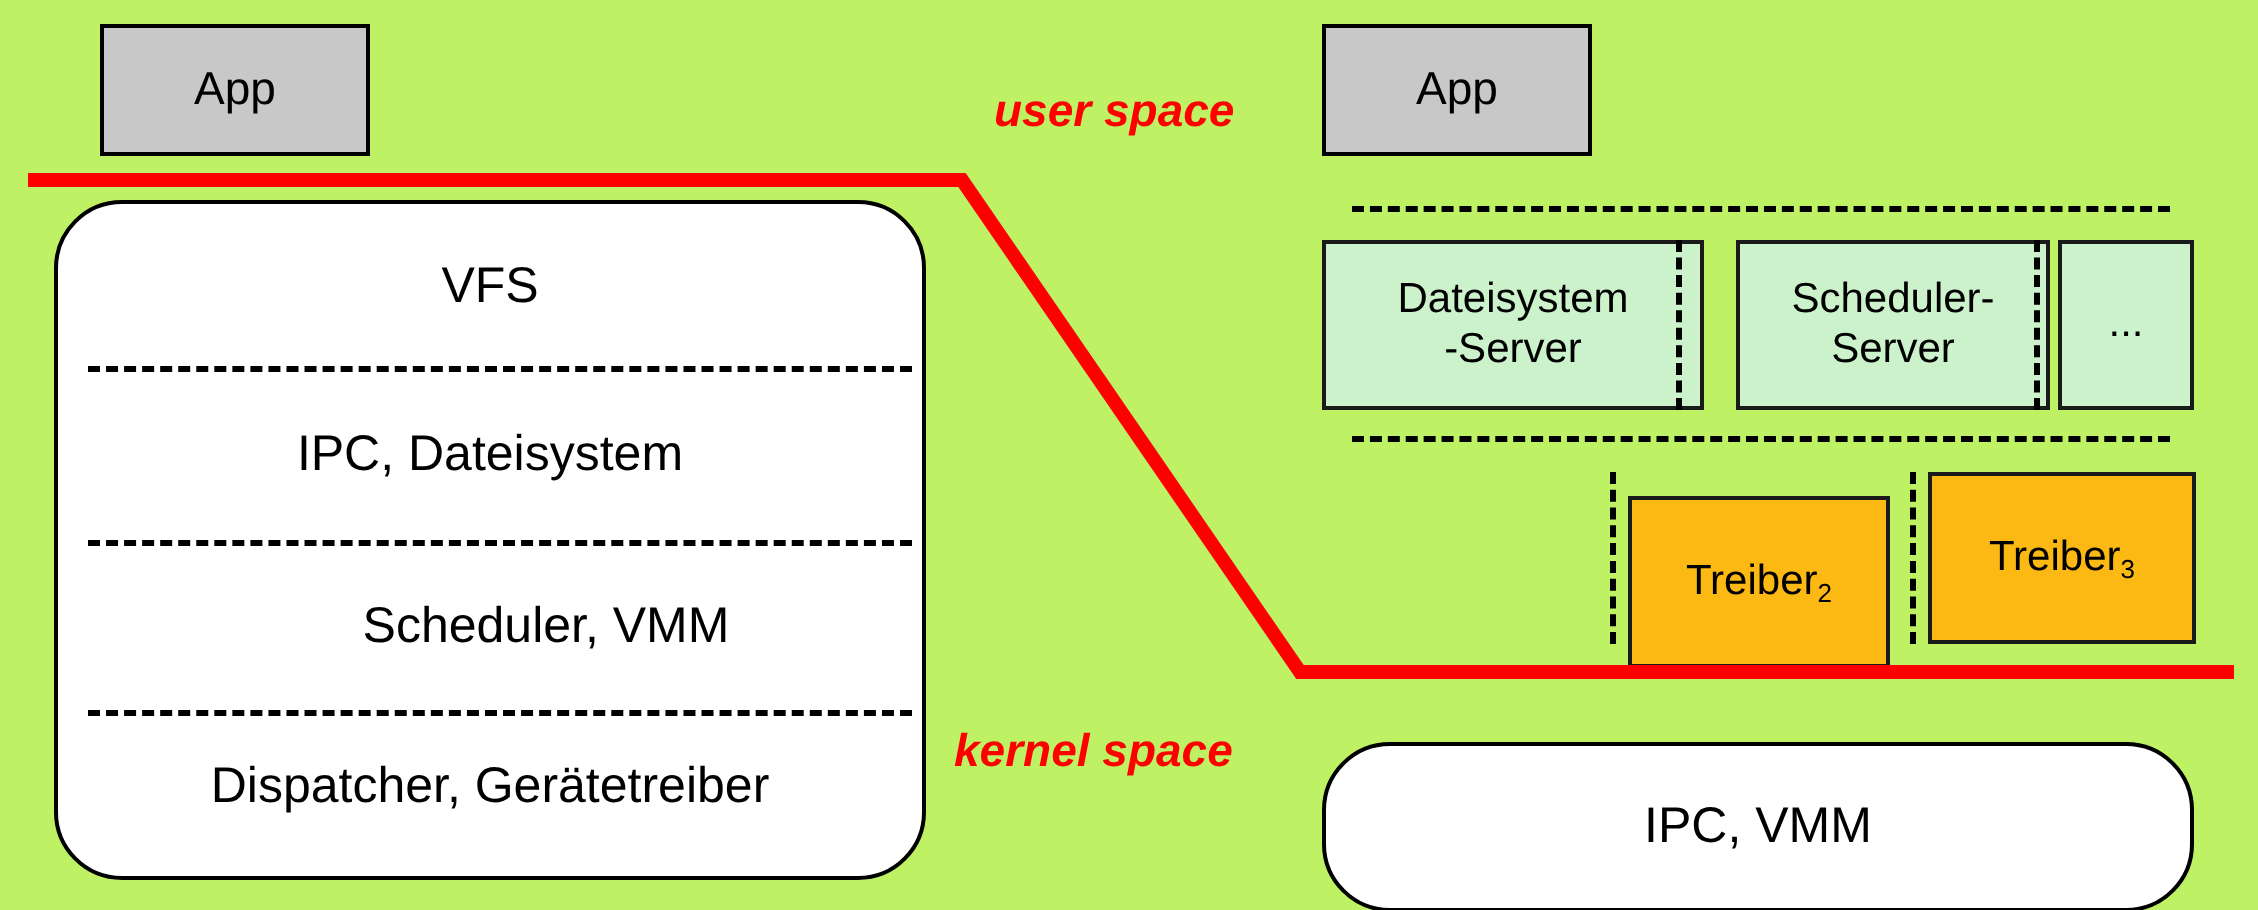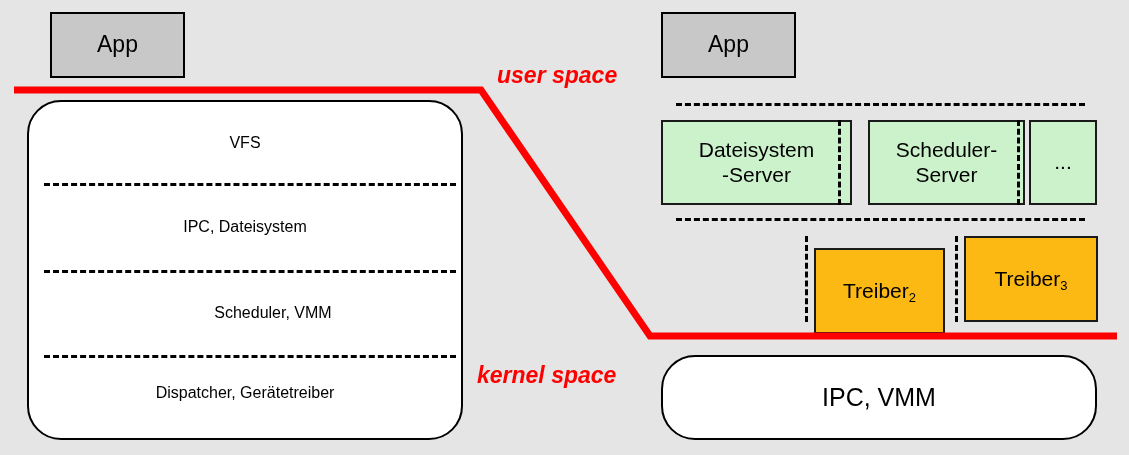--- a/index.html
+++ b/index.html
@@ -7,21 +7,21 @@
     padding: 0;
     background: #ffffff;
   }
   body {
     font-family: "Liberation Sans", sans-serif;
   }
   #canvas {
     position: relative;
     width: 1129px;
     height: 455px;
-    background: #e5e5e5;
+    background: #bef264;
     overflow: hidden;
   }
   .box {
     position: absolute;
     box-sizing: border-box;
     display: flex;
     align-items: center;
     justify-content: center;
     text-align: center;
     color: #000000;
@@ -46,21 +46,21 @@
     background: #fcb813;
     border: 2px solid #1a1a1a;
     font-size: 21px;
   }
   .layer-label {
     position: absolute;
     display: flex;
     align-items: center;
     justify-content: center;
     text-align: center;
-    font-size: 16px;
+    font-size: 25px;
     color: #000000;
   }
   .hdash {
     position: absolute;
     border-top: 3px dashed #000000;
     height: 0;
   }
   .vdash {
     position: absolute;
     border-left: 3px dashed #000000;
@@ -147,24 +147,24 @@
 
   <div class="vdash" style="left:805px; top:236px; height:86px;"></div>
   <div class="box orange-box" style="left:814px; top:236px; width:131px; height:86px;margin-top:12px;">
     <span><span>Treiber</span><sub>2</sub></span>
   </div>
   <div class="vdash" style="left:955px; top:236px; height:86px;"></div>
   <div class="box orange-box" style="left:964px; top:236px; width:134px; height:86px;">
     <span><span>Treiber</span><sub>3</sub></span>
   </div>
 
-  <div class="box kernel-rounded" style="left:661px; top:355px; width:436px; height:85px; font-size:25px;">
+  <div class="box kernel-rounded" style="left:661px; top:371px; width:436px; height:85px; font-size:25px;">
     <span>IPC, VMM</span>
   </div>
 
   <svg class="redline-svg" viewBox="0 0 1129 455">
     <polyline points="14,90 481,90 650,336 1117,336" fill="none" stroke="#ff0000" stroke-width="7" stroke-linejoin="miter" stroke-linecap="butt"></polyline>
   </svg>
 
-  <div class="space-label" style="left:497px; top:42px;margin-top:20px;">user space</div>
+  <div class="space-label" style="left:497px; top:42px;">user space</div>
   <div class="space-label" style="left:477px; top:362px;">kernel space</div>
 
 </div>
 
 </body></html>

